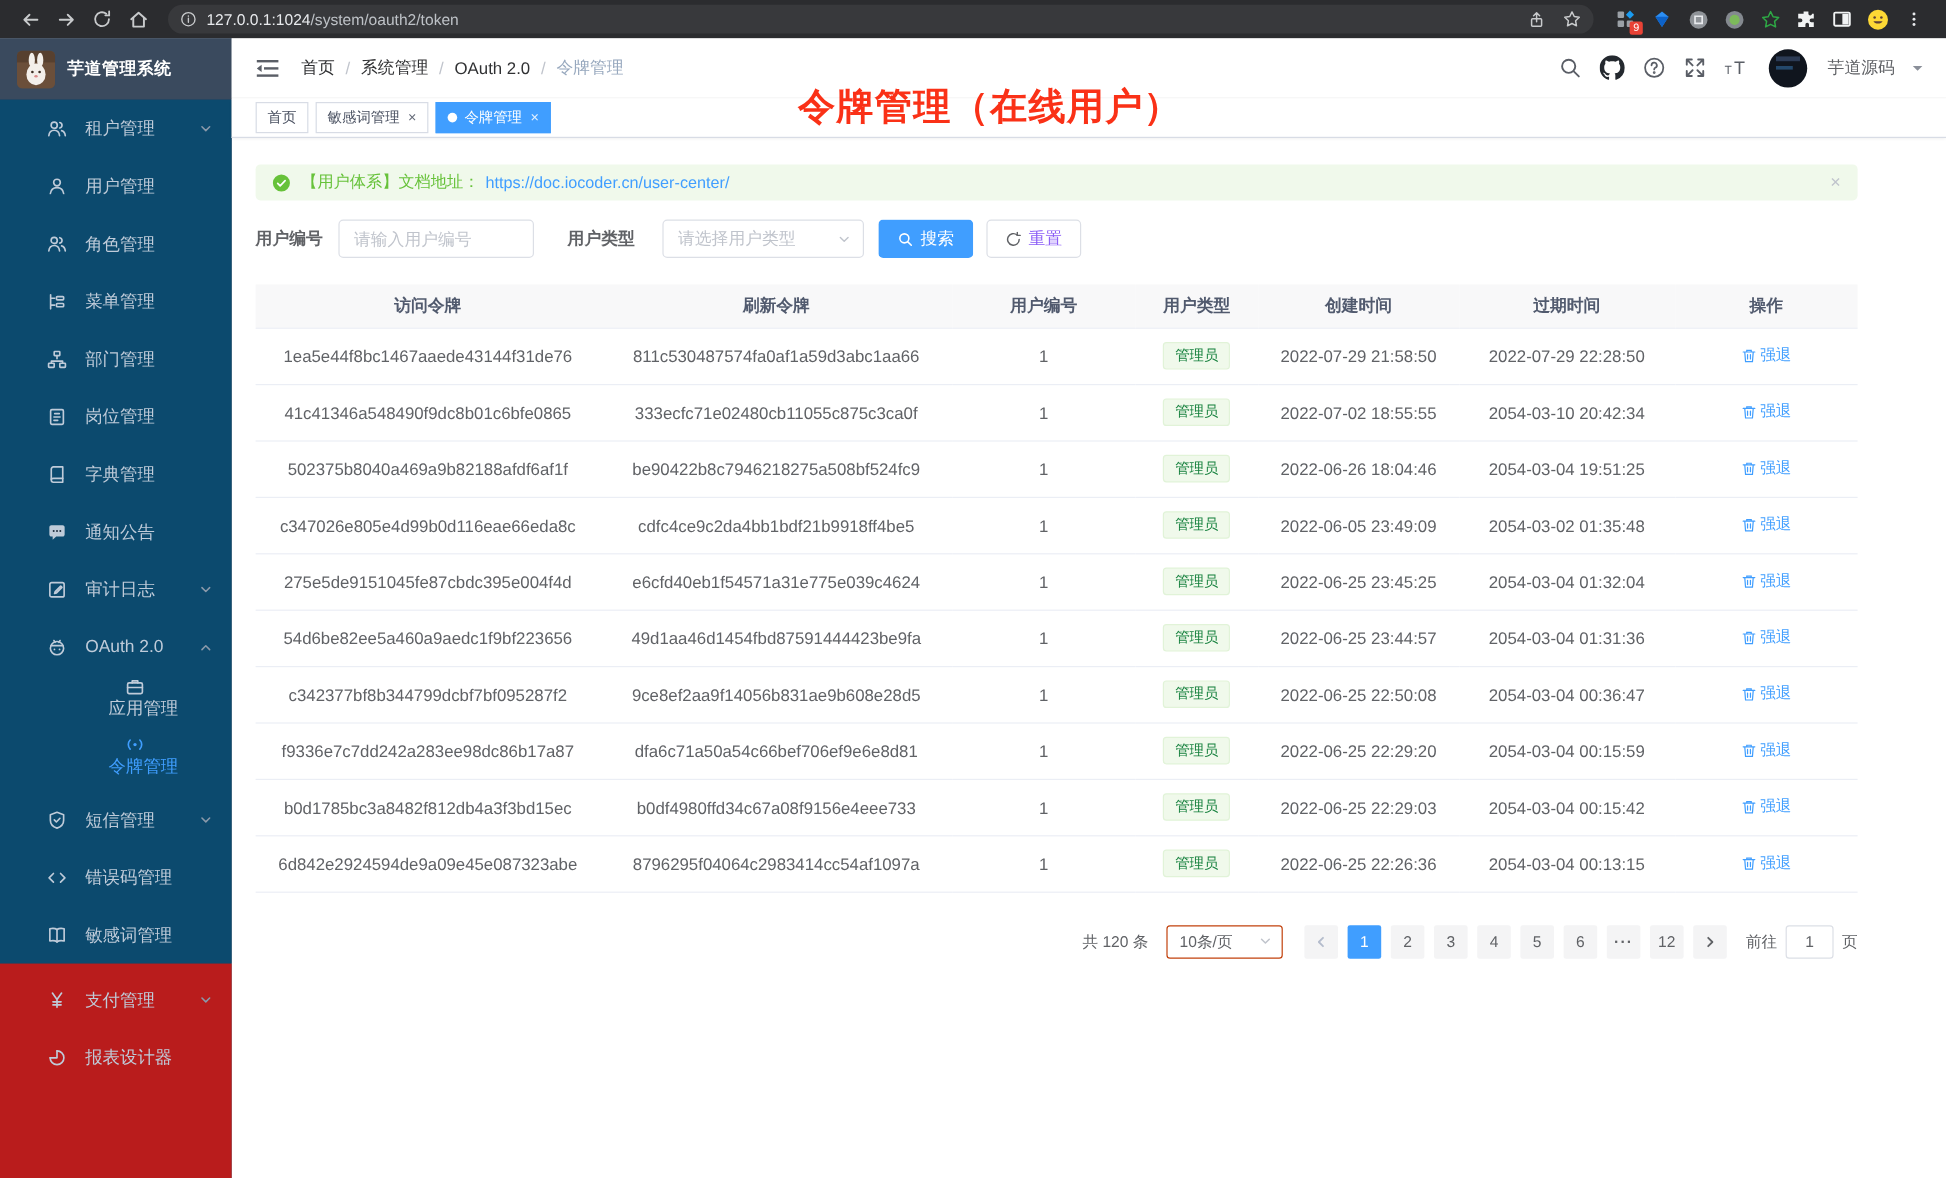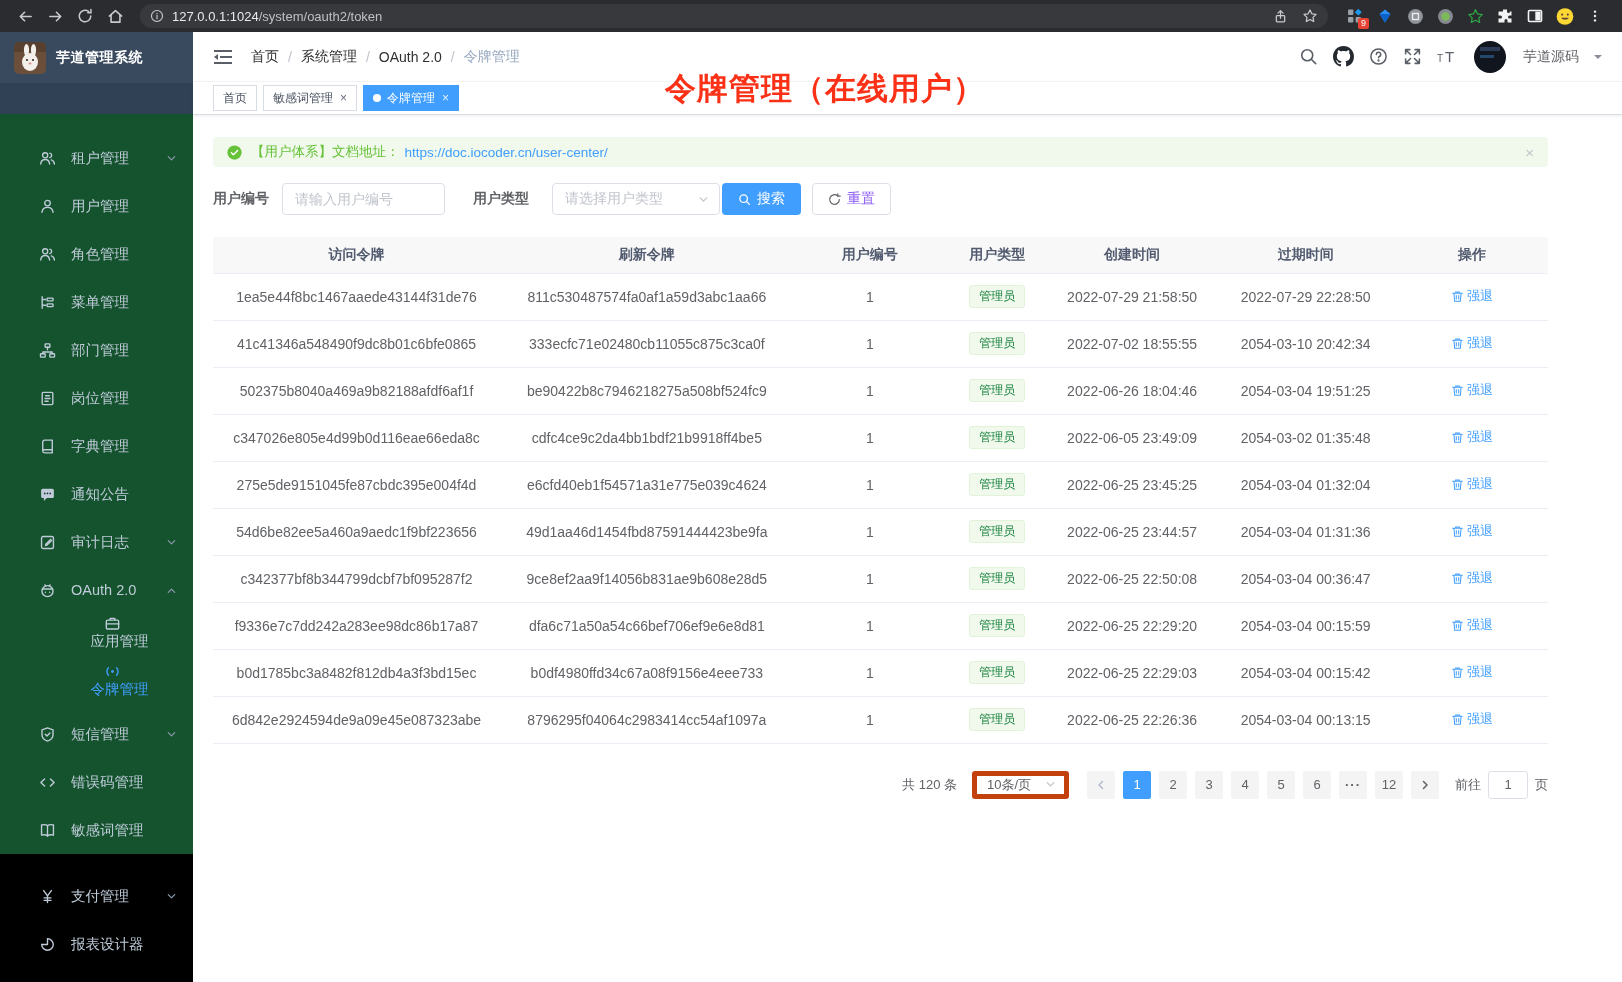--- a/index.html
+++ b/index.html
@@ -18,22 +18,22 @@
   .ext { position:relative; width:18px; height:18px; display:flex; align-items:center; justify-content:center; }
   .ext-badge { position:absolute; right:-5px; bottom:-4px; background:#e94235; color:#fff;
     font-size:9px; line-height:11px; padding:0 3px; border-radius:2px; }
 
   
   .app { display:flex; height:950px; }
   .sidebar { width:193px; background:#304156; color:#bfcbd9; display:flex; flex-direction:column; flex:0 0 auto; }
   .logo-row { height:51px; background:#3a4a5e; display:flex; align-items:center; padding:0 14px; gap:10px; flex:0 0 auto; }
   .logo-img { width:32px; height:32px; border-radius:5px; overflow:hidden; flex:0 0 auto; }
   .logo-title { color:#fff; font-size:14px; font-weight:700; letter-spacing:.5px; }
-  .menu-dark { background:#14532d; padding-top:20px;margin-top:31px; }
-  .menu-light { background:#000000; flex:1; padding-top:18px; }
+  .menu-dark { background:#0c4a6e; padding-top:0; }
+  .menu-light { background:#b91c1c; flex:1; padding-top:6px; }
   .menu-item { height:48px; display:flex; align-items:center; padding:0 16px 0 38px;
     font-size:14.5px; cursor:pointer; color:#bfcbd9; }
   .menu-item .icon { width:18px; height:18px; margin-right:15px; display:flex; align-items:center; justify-content:center; }
   .menu-item.child { padding-left:62px;flex-direction:column; }
   .menu-item.active { color:#409eff; }
   .menu-item .arrow { margin-left:auto; color:#8a99aa; display:flex; }
   .menu-item .arrow.up svg { transform:rotate(180deg); }
 
   .main { flex:1; display:flex; flex-direction:column; position:relative; min-width:0; }
 
@@ -79,38 +79,38 @@
   .f-label { font-weight:700; color:#606266; margin-right:13px; white-space:nowrap; }
   .el-input { width:163px; height:32px; border:1px solid #dcdfe6; border-radius:4px;
     padding:0 12px; font-size:14px; color:#606266; outline:none; font-family:inherit; }
   .el-input::placeholder { color:#c0c4cc; }
   .el-select { width:168px; height:32px; border:1px solid #dcdfe6; border-radius:4px;
     padding:0 10px 0 12px; display:flex; align-items:center; color:#c0c4cc; cursor:pointer;margin-left:10px; }
   .el-select .chev { margin-left:auto; color:#c0c4cc; display:flex; }
   .gap28 { width:28px; }
   .btn { height:32px; border-radius:4px; display:inline-flex; align-items:center; gap:6px;
     font-size:14px; padding:0 15px; cursor:pointer; border:1px solid transparent; white-space:nowrap; }
-  .btn-primary { background:#409eff; color:#fff; margin-left:2px;justify-content:flex-end; }
+  .btn-primary { background:#409eff; color:#fff; margin-left:12px;justify-content:flex-end; }
   .btn-default { background:#fff; border-color:#dcdfe6; color:#8b5cf6; margin-left:11px; }
 
   table.data { width:100%; border-collapse:collapse; table-layout:fixed; margin-top:22px;
     font-size:14px; color:#606266; }
   table.data th { height:36px; background:#f8f8f9; color:#515a6e; font-weight:700;
     text-align:center; border-bottom:1px solid #ebeef5; font-size:14px; }
   table.data td { height:47px; text-align:center; border-bottom:1px solid #ebeef5; overflow:hidden;
     white-space:nowrap; text-overflow:ellipsis; }
   .badge-admin { display:inline-block; padding:2px 9px; font-size:12px; color:#15803d;
     background:#f0f9eb; border:1px solid #e1f3d8; border-radius:3px; line-height:17px; }
   .action-link { color:#409eff; display:inline-flex; align-items:center; gap:3px;
     font-size:13px; cursor:pointer; text-decoration:none; }
 
   .pagination { display:flex; align-items:center; justify-content:flex-end; margin-top:27px;
     font-size:13px; color:#606266; }
   .pg-total { margin-right:15px; }
-  .pg-size { width:97px; height:28px; border:5px solid #c2410c; border-radius:3px;
+  .pg-size { width:97px; height:28px; border:1px solid #c2410c; border-radius:3px;
     display:flex; align-items:center; padding:0 8px 0 10px; color:#606266; cursor:pointer; margin-right:14px; }
   .pg-size .chev { margin-left:auto; color:#c0c4cc; display:flex; }
   .pg-btn { min-width:28px; height:28px; background:#f4f4f5; border-radius:2px; margin:0 4px;
     display:inline-flex; align-items:center; justify-content:center; cursor:pointer;
     color:#606266; font-size:13px; padding:0 4px; }
   .pg-btn.active { background:#409eff; color:#fff; }
   .pg-btn.ellipsis { letter-spacing:1px; font-weight:700; color:#606266; }
   .pg-goto { margin-left:12px; display:flex; align-items:center; gap:7px; }
   .pg-input { width:40px; height:28px; border:1px solid #dcdfe6; border-radius:3px;
     text-align:center; font-size:13px; color:#606266; outline:none; font-family:inherit; }

